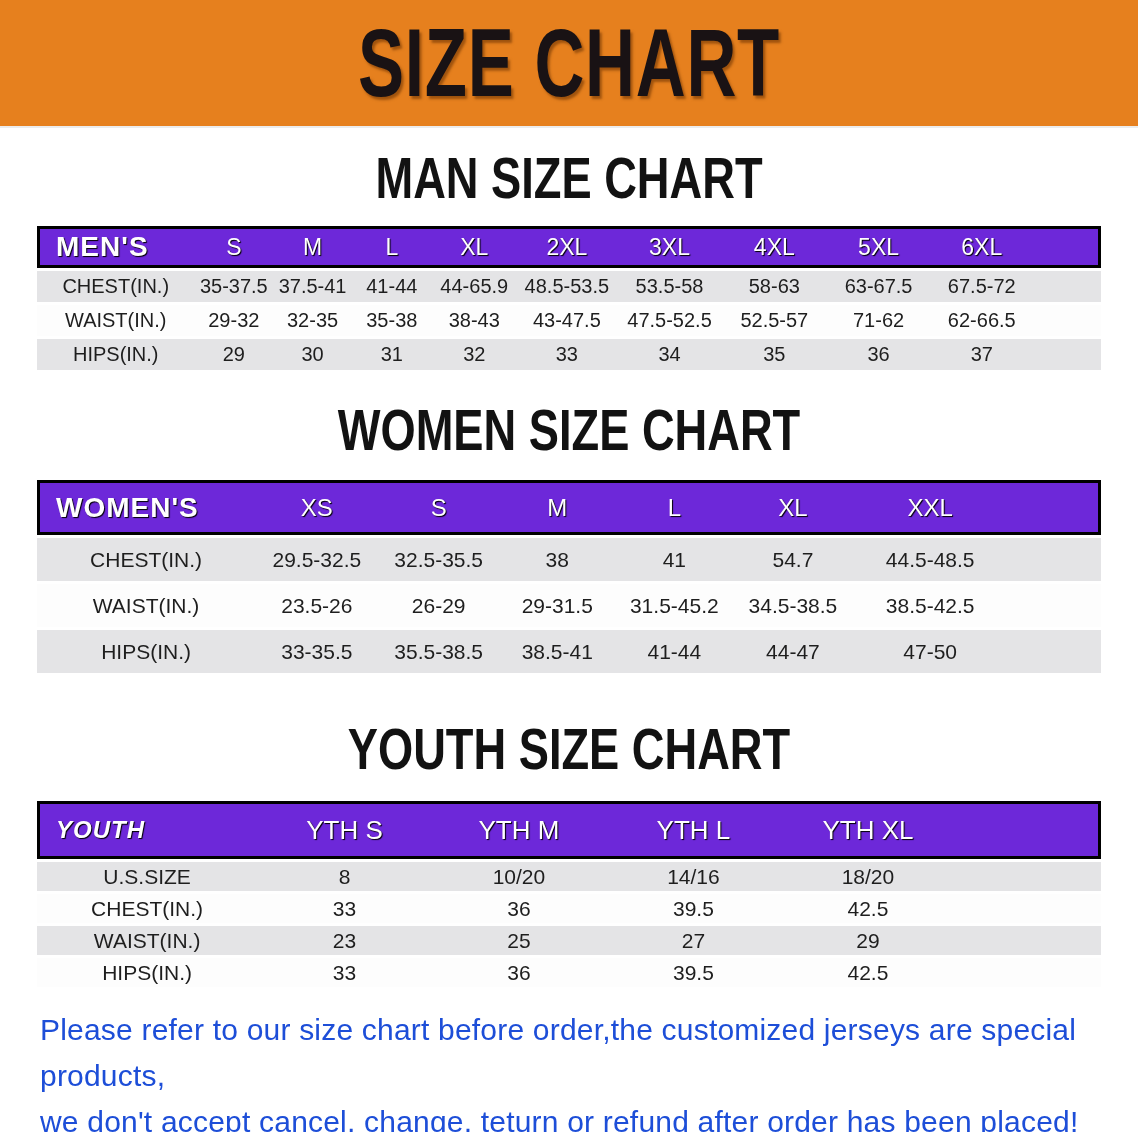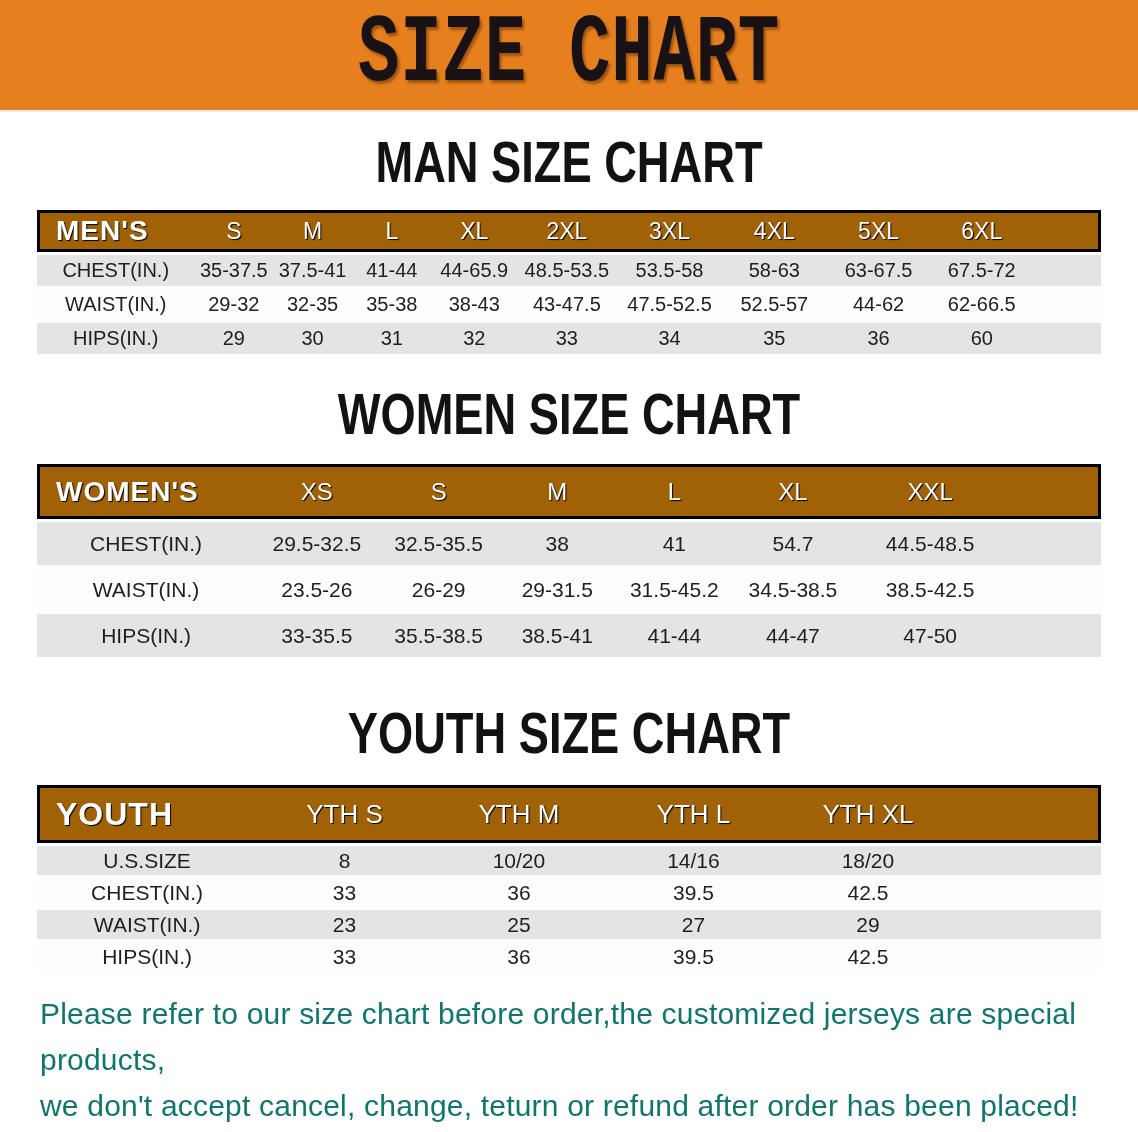--- a/index.html
+++ b/index.html
@@ -5,24 +5,24 @@
   * { box-sizing: border-box; }
   html, body {
     margin: 0; padding: 0;
     width: 1138px; height: 1132px;
     background: #ffffff;
     font-family: "Liberation Sans", sans-serif;
     overflow: hidden;
   }
   
   .banner {
-    width: 1138px; height: 112px;
+    width: 1138px; height: 128px;
     background: #E6801E;
     border-bottom: 2px solid #ececec;
-    display: flex; align-items: center; justify-content: center; font-family: Liberation Mono, monospace;
+    display: flex; align-items: center; justify-content: center;
   }
   .banner-title {
     font-size: 96px;
     font-weight: 800;
     color: #191214;
     line-height: 1;
     transform: scaleX(0.72);
     letter-spacing: 1px;
     text-shadow: 3px 3px 3px rgba(100, 45, 0, 0.55);
     white-space: nowrap;
@@ -43,21 +43,21 @@
   #sec-youth .section-heading { padding: 44px 0 20px; }
   
   table.size-table {
     width: 1064px;
     margin: 0 auto;
     border-collapse: separate;
     border-spacing: 0;
     table-layout: fixed;
   }
   table.size-table thead th {
-    background: #a16207;
+    background: #6d28d9;
     color: #ffffff;
     font-weight: 400;
     text-align: center;
     border-top: 3px solid #000;
     border-bottom: 3px solid #000;
     text-shadow: 1px 1px 1px #000;
     white-space: nowrap;
     overflow: hidden;
   }
   table.size-table thead th:first-child {
@@ -78,31 +78,31 @@
   table.size-table tbody tr:nth-child(odd) td { background: #E4E4E6; }
   table.size-table tbody tr:nth-child(even) td { background: #fdfdfd; }
   
   #men-table   thead th { height: 42px; font-size: 23px; }
   #men-table   thead th:first-child { font-size: 28px; }
   #men-table   tbody td { height: 34px; font-size: 20px; }
   #women-table thead th { height: 55px; font-size: 24px; }
   #women-table thead th:first-child { font-size: 28px; }
   #women-table tbody td { height: 46px; font-size: 21px; }
   #youth-table thead th { height: 58px; font-size: 26px; }
-  #youth-table thead th:first-child { font-size: 32px; }
+  #youth-table thead th:first-child { font-size: 24px; font-style: italic; }
   #youth-table tbody td { height: 32px; font-size: 21px; }
   
   .footer-note {
     padding: 20px 20px 0 40px;
   }
   .footer-note p {
     margin: 0;
     font-size: 30px;
     line-height: 46px;
-    color: #0f766e;
+    color: #1d4ed8;
     letter-spacing: 0.2px;
   }
 </style>
 </head>
 <body>
 
 <header class="banner">
   <div class="banner-title">SIZE CHART</div>
 </header>
 
@@ -155,35 +155,35 @@
           </tr>
           <tr>
             <td>WAIST(IN.)</td>
             <td>29-32</td>
             <td>32-35</td>
             <td>35-38</td>
             <td>38-43</td>
             <td>43-47.5</td>
             <td>47.5-52.5</td>
             <td>52.5-57</td>
-            <td>44-62</td>
+            <td>71-62</td>
             <td>62-66.5</td>
             <td></td>
           </tr>
           <tr>
             <td>HIPS(IN.)</td>
             <td>29</td>
             <td>30</td>
             <td>31</td>
             <td>32</td>
             <td>33</td>
             <td>34</td>
             <td>35</td>
             <td>36</td>
-            <td>60</td>
+            <td>37</td>
             <td></td>
           </tr>
         </tbody>
       </table>
   </section>
 
   <section id="sec-women">
     <h2 class="section-heading">WOMEN SIZE CHART</h2>
     <table id="women-table" class="size-table">
         <colgroup>

